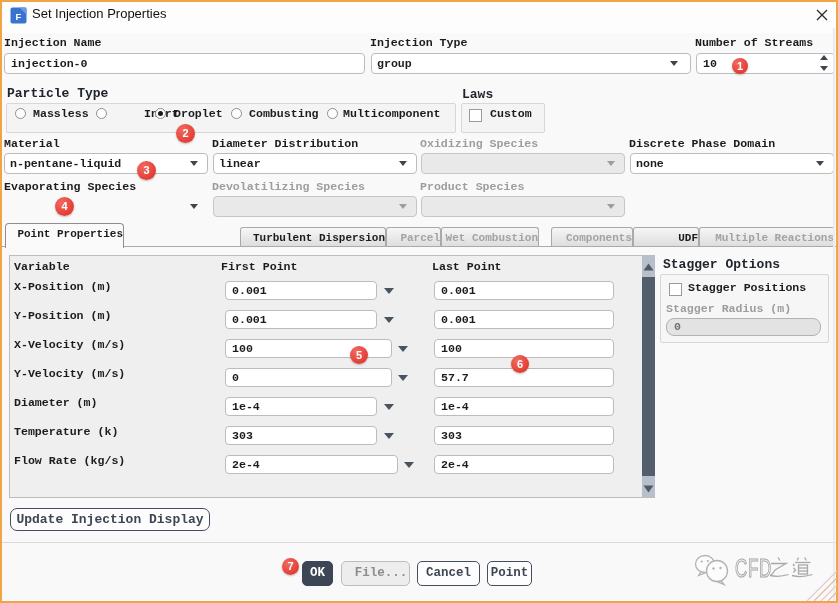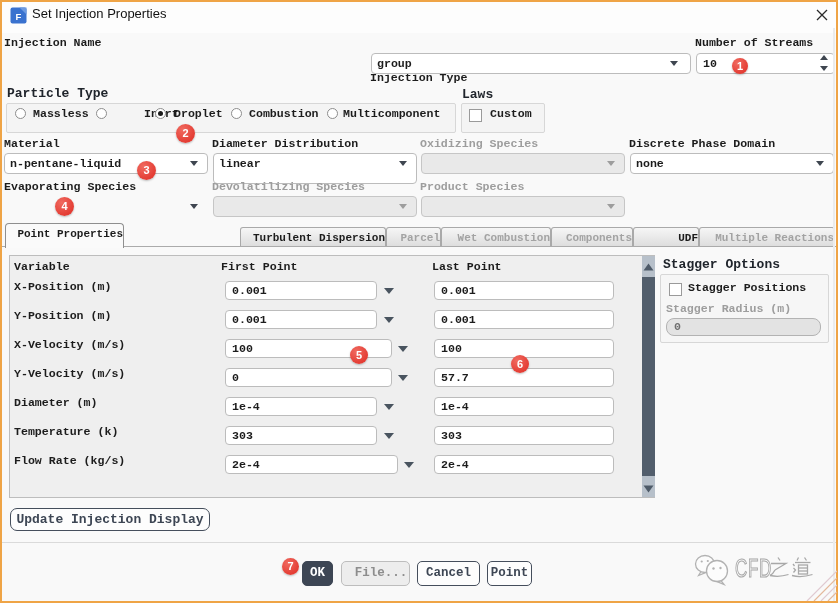--- a/index.html
+++ b/index.html
@@ -40,77 +40,78 @@
     <rect x="0.5" y="0.5" width="16" height="16" rx="2" fill="#3a72cf"></rect>
     <path d="M9.5 0.5 L16.5 7.5 L16.5 0.5 Z" fill="#6d9ae0"></path>
     <text x="5.5" y="12.5" font-family="Liberation Sans" font-size="9.5" font-weight="bold" fill="#fff">F</text>
   </svg>
   <div style="position:absolute;left:30px;top:4px;font-family:'Liberation Sans',sans-serif;font-size:13px;color:#111;">Set Injection Properties</div>
   <svg style="position:absolute;left:814px;top:7px;" width="12" height="12" viewBox="0 0 12 12">
     <path d="M1 1 L11 11 M11 1 L1 11" stroke="#2a2a2a" stroke-width="1.3"></path>
   </svg>
 
   <div class="lbl" style="left:2px;top:34px;">Injection Name</div>
-  <div class="lbl" style="left:368px;top:34px;margin-top:35px;">Injection Type</div>
+  <div class="lbl" style="left:368px;top:34px;">Injection Type</div>
   <div class="lbl" style="left:693px;top:34px;">Number of Streams</div>
+  <div class="field" style="left:2px;top:51px;width:361px;height:21px;">injection-0</div>
   <div class="dd" style="left:369px;top:51px;width:320px;height:21px;">group</div>
   <div class="tri" style="left:668px;top:59px;"></div>
   <div class="field" style="left:694px;top:51px;width:139px;height:21px;">10</div>
   <div class="tri" style="left:818px;top:53px;border-top:none;border-bottom:5px solid #3f4650;"></div>
   <div class="tri" style="left:818px;top:64px;"></div>
   <div class="badge" style="left:730px;top:56px;width:16px;height:16px;line-height:16px;">1</div>
 
   <div class="bold13" style="left:5px;top:84px;">Particle Type</div>
   <div class="gbox" style="left:4px;top:101px;width:450px;height:30px;"></div>
   <div class="radio" style="left:13px;top:106px;"></div>
   <div class="lbl" style="left:31px;top:105px;">Massless</div>
   <div class="radio" style="left:94px;top:106px;"></div>
   <div class="lbl" style="left:114px;top:105px;margin-left:28px;">Inert</div>
   <div class="radio" style="left:153px;top:106px;">
       <div class="dot"></div>
     </div>
   <div class="lbl" style="left:172px;top:105px;">Droplet</div>
   <div class="radio" style="left:229px;top:106px;"></div>
-  <div class="lbl" style="left:247px;top:105px;">Combustion</div>
+  <div class="lbl" style="left:247px;top:105px;">Combusting</div>
   <div class="radio" style="left:325px;top:106px;"></div>
   <div class="lbl" style="left:341px;top:105px;">Multicomponent</div>
   <div class="badge" style="left:174px;top:122px;width:19px;height:19px;line-height:19px;">2</div>
 
   <div class="bold13" style="left:460px;top:85px;">Laws</div>
   <div class="gbox" style="left:459px;top:101px;width:84px;height:30px;"></div>
   <div class="chk" style="left:467px;top:107px;"></div>
   <div class="lbl" style="left:488px;top:105px;">Custom</div>
 
   <div class="lbl" style="left:2px;top:135px;">Material</div>
   <div class="lbl" style="left:210px;top:135px;">Diameter Distribution</div>
   <div class="lbl dis" style="left:418px;top:135px;">Oxidizing Species</div>
   <div class="lbl" style="left:627px;top:135px;">Discrete Phase Domain</div>
   <div class="dd" style="left:2px;top:151px;width:204px;height:21px;">n-pentane-liquid</div>
   <div class="tri" style="left:188px;top:159px;"></div>
-  <div class="dd" style="left:211px;top:151px;width:204px;height:31px;">linear</div>
+  <div class="dd" style="left:211px;top:151px;width:204px;height:21px;">linear</div>
   <div class="tri" style="left:397px;top:159px;"></div>
   <div class="dd off" style="left:419px;top:151px;width:204px;height:21px;"></div>
   <div class="tri gray" style="left:605px;top:159px;"></div>
   <div class="dd" style="left:628px;top:151px;width:204px;height:21px;">none</div>
   <div class="tri" style="left:814px;top:159px;"></div>
   <div class="badge" style="left:135px;top:159px;width:19px;height:19px;line-height:19px;">3</div>
 
   <div class="lbl" style="left:2px;top:178px;">Evaporating Species</div>
   <div class="lbl dis" style="left:210px;top:178px;">Devolatilizing Species</div>
   <div class="lbl dis" style="left:418px;top:178px;">Product Species</div>
   <div class="tri" style="left:188px;top:202px;"></div>
   <div class="dd off" style="left:211px;top:194px;width:204px;height:21px;"></div>
   <div class="tri gray" style="left:397px;top:202px;"></div>
   <div class="dd off" style="left:419px;top:194px;width:204px;height:21px;"></div>
   <div class="tri gray" style="left:605px;top:202px;"></div>
   <div class="badge" style="left:53px;top:195px;width:19px;height:19px;line-height:19px;">4</div>
 
   <div class="tab" style="left:238px;width:146px;">Turbulent Dispersion</div>
   <div class="tab dis2" style="left:384px;width:55px;">Parcel</div>
-  <div class="tab dis2" style="left:439px;width:110px;">Wet Combustion</div>
+  <div class="tab dis2" style="left:439px;width:98px;">Wet Combustion</div>
   <div class="tab dis2" style="left:549px;width:82px;">Components</div>
   <div class="tab" style="left:631px;width:66px;">UDF</div>
   <div class="tab dis2" style="left:697px;width:136px;">Multiple Reactions</div>
 
   <div style="position:absolute;left:0px;top:244px;width:834px;height:1px;background:#ababab;"></div>
   <div class="tab" style="left:3px;top:221px;width:119px;height:25px;background:#fafafa;border-color:#8f8f8f;line-height:21px;z-index:3;border-radius:4px 4px 0 0;">Point Properties</div>
   <div style="position:absolute;left:7px;top:253px;width:646px;height:243px;background:#efefef;border:1px solid #bdbdbd;"></div>
 
   <div class="lbl" style="left:12px;top:258px;">Variable</div>
   <div class="lbl" style="left:219px;top:258px;">First Point</div>

